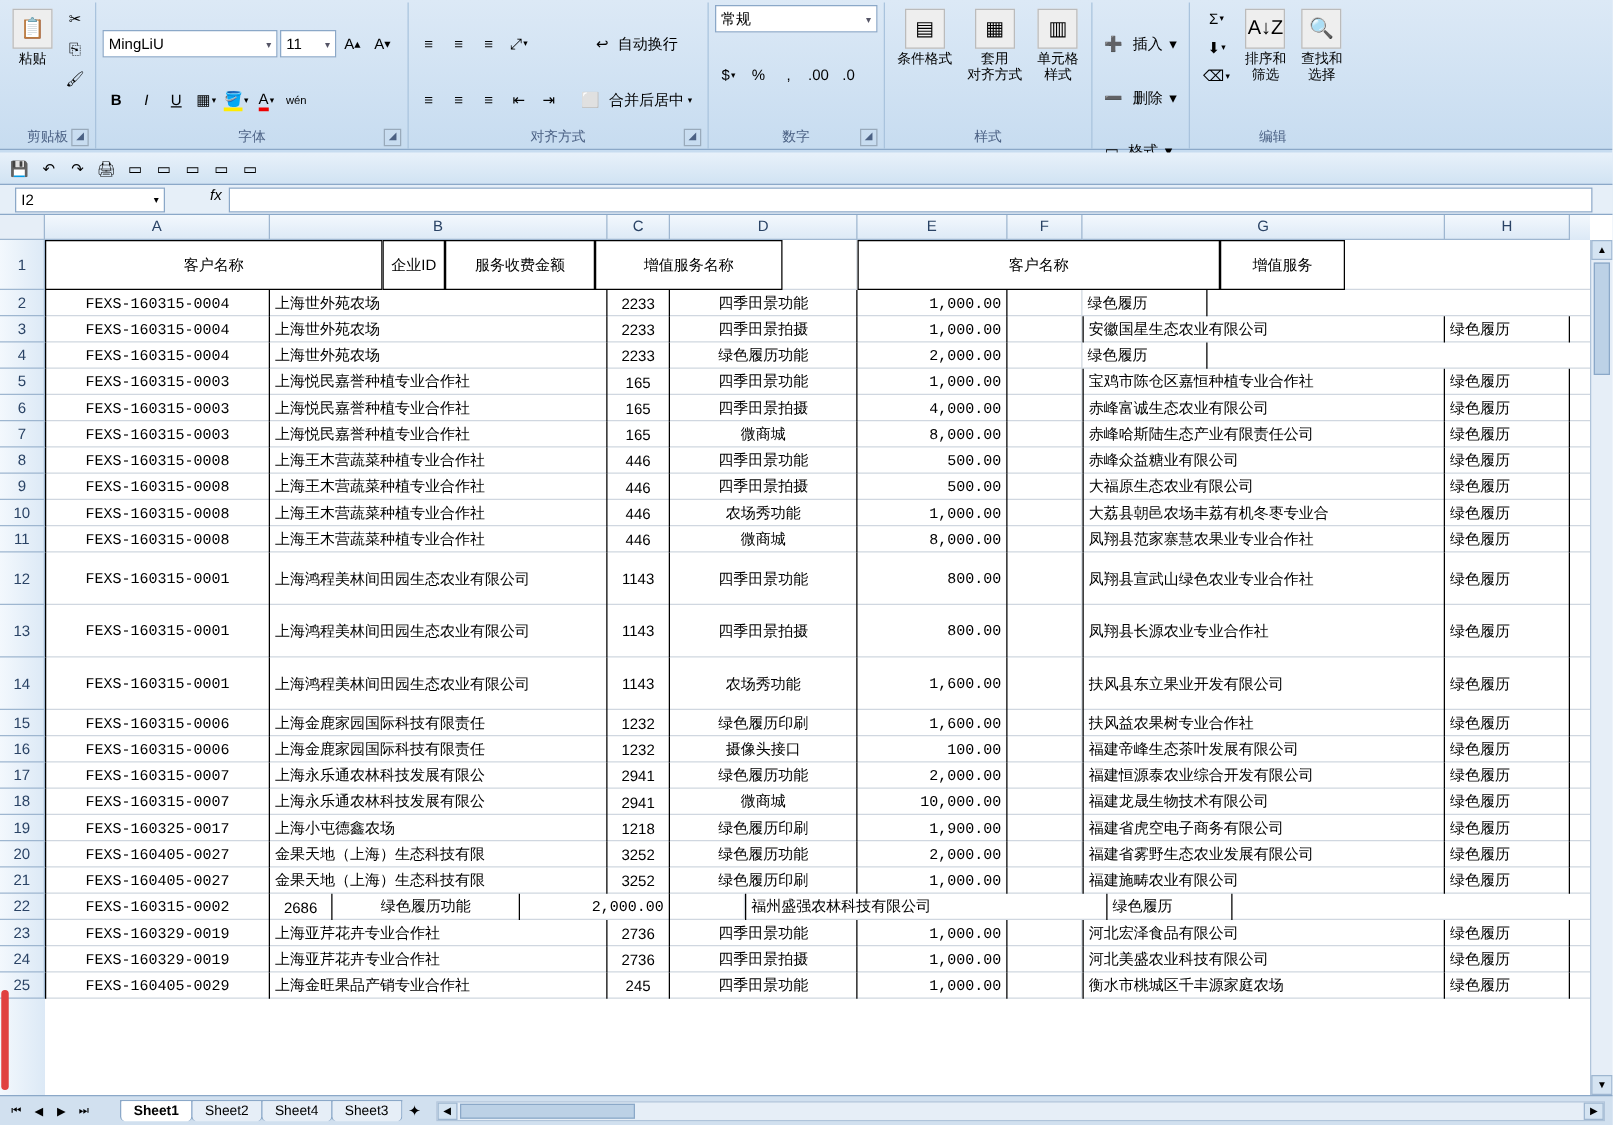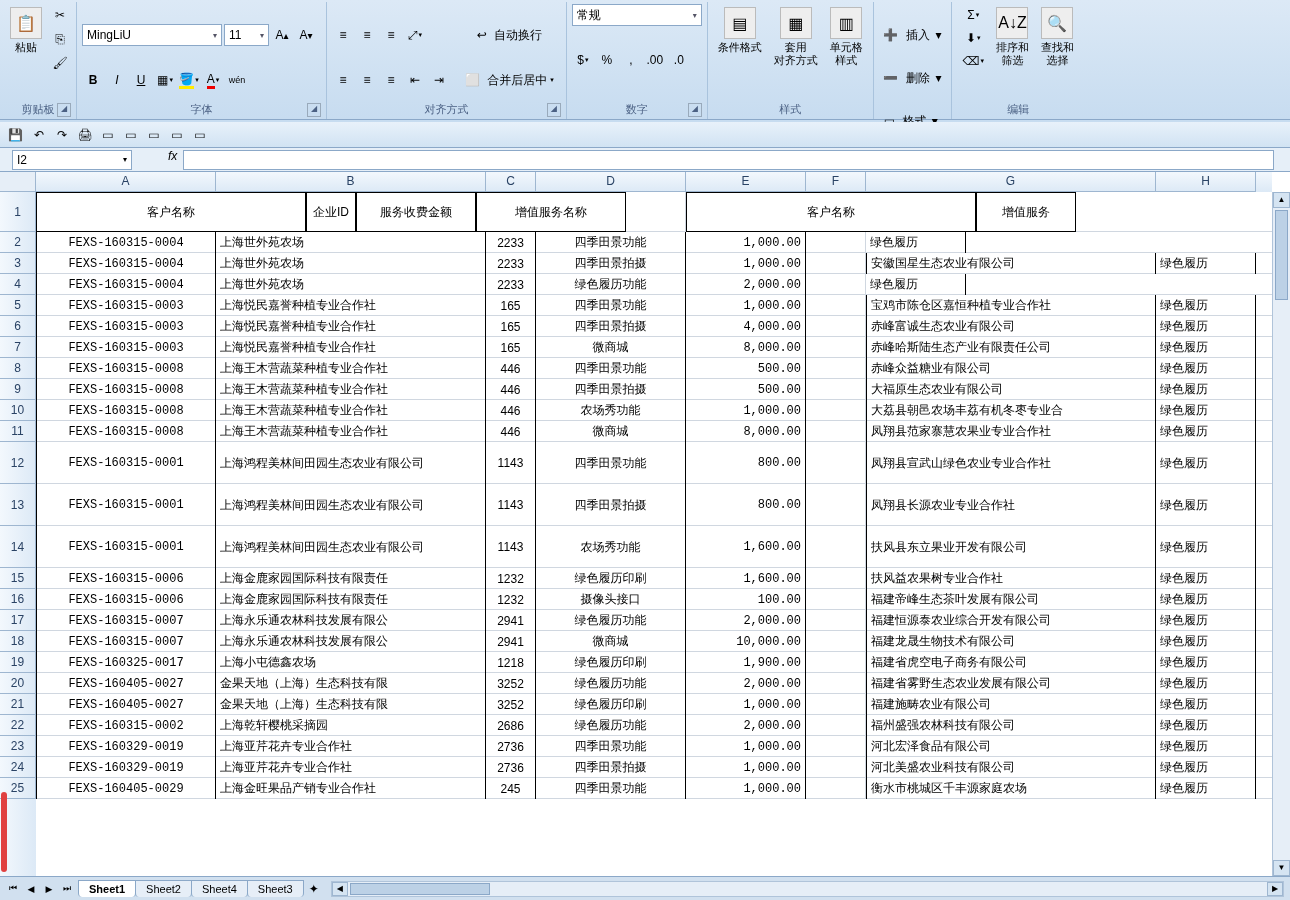--- a/index.html
+++ b/index.html
@@ -53,21 +53,21 @@
 .cell.mono { font-family: "Courier New", monospace; }
 .vscroll { position: absolute; top: 20px; right: 0; width: 18px; bottom: 0; background: #e6eef7; border-left: 1px solid #b0c4da; }
 .vscroll .thumb { position: absolute; left: 2px; right: 2px; top: 18px; height: 90px; background: #bcd1e6; border: 1px solid #8ba8c8; }
 .vscroll .arr { height: 16px; background: #d5e4f2; border: 1px solid #9eb6d0; text-align: center; font-size: 8px; line-height: 14px; }
 .vscroll .arr.bot { position: absolute; bottom: 0; left: 0; right: 0; }
 
 
 .tabs { position: absolute; bottom: 0; left: 0; right: 0; height: 24px; background: #d1e0ef; border-top: 1px solid #8ba8c8; display: flex; align-items: center; }
 .tabs .nav { display: flex; margin-left: 4px; }
 .tabs .nav .sm-btn { width: 18px; height: 18px; font-size: 9px; }
-.tabs .tablist { display: flex; margin-left: 2px; }
+.tabs .tablist { display: flex; margin-left: 20px; }
 .tab { padding: 2px 10px; background: #e6eef7; border: 1px solid #8ba8c8; border-bottom: none; border-radius: 0 0 4px 4px; margin-right: -1px; font-size: 11px; cursor: pointer; }
 .tab.active { background: #fff; font-weight: bold; }
 .hscroll { flex: 1; margin: 0 6px; height: 16px; background: #e6eef7; border: 1px solid #b0c4da; position: relative; }
 .hscroll .arr { width: 16px; height: 14px; position: absolute; top: 0; background: #d5e4f2; border: 1px solid #9eb6d0; text-align: center; font-size: 8px; line-height: 12px; }
 .hscroll .arr.r { right: 0; }
 .hscroll .thumb { position: absolute; left: 18px; top: 1px; bottom: 1px; width: 140px; background: #bcd1e6; border: 1px solid #8ba8c8; }
 
 .temp-ind { position: absolute; left: 1px; width: 6px; background: #e04040; border-radius: 3px; }
 </style>
 </head>
@@ -490,21 +490,20 @@
         <div class="cell b-r" style="width: 270px; height: 21px;">金果天地（上海）生态科技有限</div>
         <div class="cell b-r center" style="width: 50px; height: 21px;">3252</div>
         <div class="cell b-r center" style="width: 150px; height: 21px;">绿色履历印刷</div>
         <div class="cell b-r right" style="width: 120px; height: 21px;">1,000.00</div>
         <div class="cell " style="width: 60px; height: 21px;"></div>
         <div class="cell b-l b-r" style="width: 290px; height: 21px;">福建施畴农业有限公司</div>
         <div class="cell b-r" style="width: 100px; height: 21px;">绿色履历</div>
       </div>
       <div class="crow" style="height: 21px;">
         <div class="cell b-l b-r center mono" style="width: 180px; height: 21px;">FEXS-160315-0002</div>
-        <div class="cell b-r" style="width: 270px; height: 21px;">上海乾轩樱桃采摘园</div>
         <div class="cell b-r center" style="width: 50px; height: 21px;">2686</div>
         <div class="cell b-r center" style="width: 150px; height: 21px;">绿色履历功能</div>
         <div class="cell b-r right" style="width: 120px; height: 21px;">2,000.00</div>
         <div class="cell " style="width: 60px; height: 21px;"></div>
         <div class="cell b-l b-r" style="width: 290px; height: 21px;">福州盛强农林科技有限公司</div>
         <div class="cell b-r" style="width: 100px; height: 21px;">绿色履历</div>
       </div>
       <div class="crow" style="height: 21px;">
         <div class="cell b-l b-r center mono" style="width: 180px; height: 21px;">FEXS-160329-0019</div>
         <div class="cell b-r" style="width: 270px; height: 21px;">上海亚芹花卉专业合作社</div>

